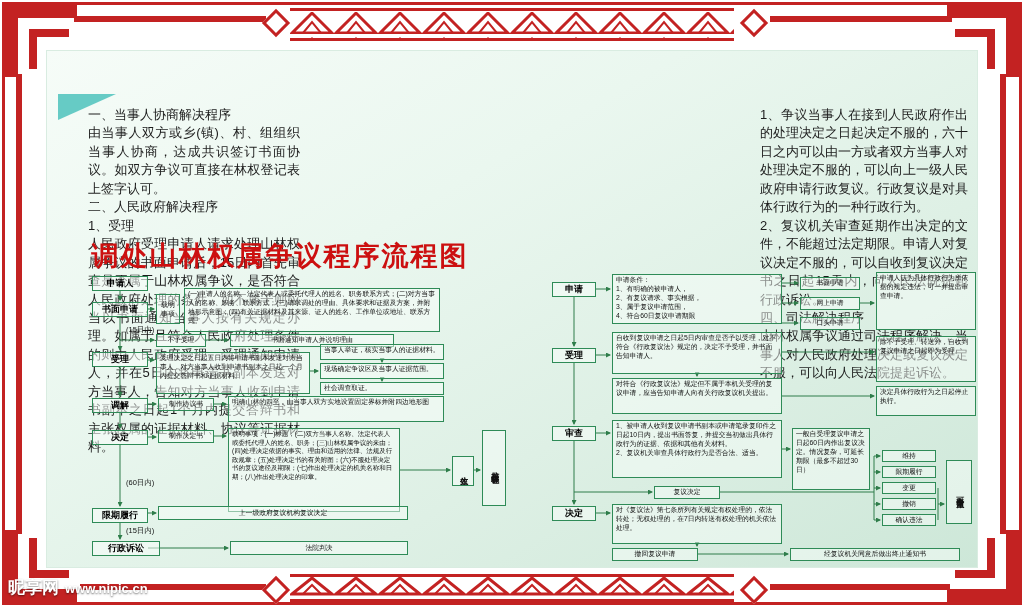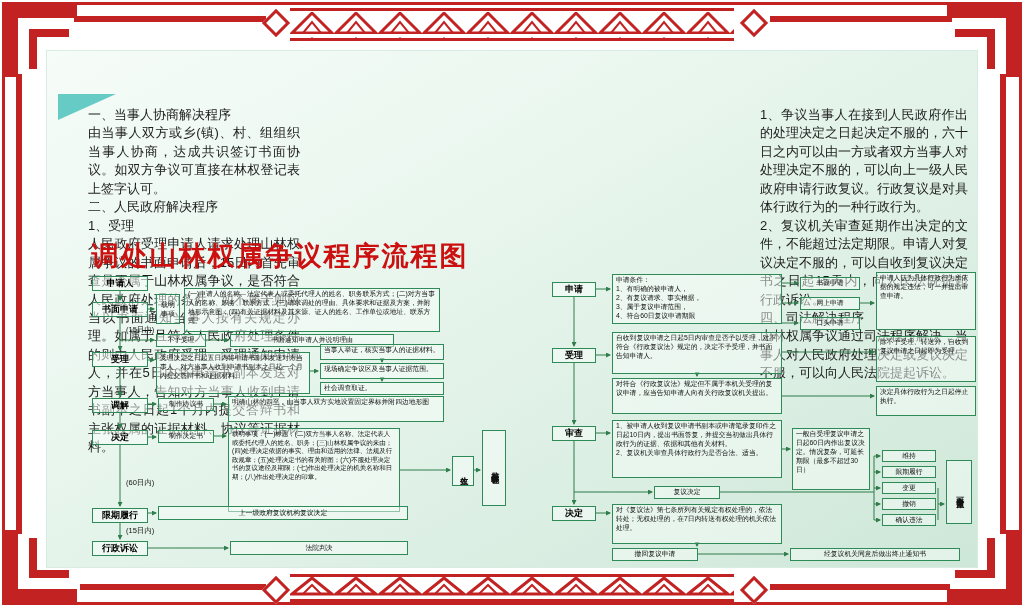--- a/index.html
+++ b/index.html
@@ -172,21 +172,21 @@
 
   <div class="sp" style="left:92px;top:276px;width:56px;height:15px;">申请人</div>
   <div class="sp" style="left:92px;top:302px;width:56px;height:15px;">书面申请</div>
   <div class="lab" style="left:126px;top:325px;width:60px;">(15日内)</div>
   <div class="sp" style="left:92px;top:352px;width:56px;height:15px;">受理</div>
   <div class="sp" style="left:92px;top:398px;width:56px;height:15px;">调解</div>
   <div class="sp" style="left:92px;top:430px;width:56px;height:15px;">决定</div>
   <div class="lab" style="left:126px;top:478px;width:60px;">(60日内)</div>
   <div class="sp" style="left:92px;top:508px;width:56px;height:15px;">限期履行</div>
   <div class="lab" style="left:126px;top:526px;width:60px;">(15日内)</div>
-  <div class="sp" style="left:92px;top:541px;width:56px;height:15px;">行政诉讼</div>
+  <div class="sp" style="left:92px;top:541px;width:68px;height:15px;">行政诉讼</div>
 
   <div class="bx ctr" style="left:156px;top:294px;width:24px;height:30px;font-size:7px;">载明事项</div>
   <div class="bx" style="left:184px;top:288px;width:256px;height:44px;">(一)申请人的名称、法定代表人或委托代理人的姓名、职务联系方式；(二)对方当事人的名称、职务、联系方式；(三)请求调处的理由、具体要求和证据及方案，并附地形示意图；(四)有关证据材料及其来源、证人的姓名、工作单位或地址、联系方式。</div>
   <div class="bx ctr" style="left:156px;top:334px;width:50px;height:13px;">不予受理</div>
   <div class="bx ctr" style="left:230px;top:334px;width:164px;height:13px;">书面通知申请人并说明理由</div>
   <div class="bx" style="left:156px;top:352px;width:154px;height:42px;">受理决定之日起五日内将申请书副本发送对方当事人，对方当事人收到申请书副本之日起一个月内提交答辩书和证据材料。</div>
   <div class="bx" style="left:320px;top:344px;width:124px;height:16px;">当事人举证，核实当事人的证据材料。</div>
   <div class="bx" style="left:320px;top:363px;width:124px;height:16px;">现场确定争议区及当事人证据范围。</div>
   <div class="bx" style="left:320px;top:382px;width:124px;height:13px;">社会调查取证。</div>
   <div class="bx ctr" style="left:158px;top:398px;width:56px;height:13px;">制作协议书</div>
@@ -224,14 +224,17 @@
   <div class="bx ctr" style="left:612px;top:548px;width:86px;height:13px;">撤回复议申请</div>
 
   <div class="bx ctr" style="left:882px;top:450px;width:54px;height:12px;">维持</div>
   <div class="bx ctr" style="left:882px;top:466px;width:54px;height:12px;">限期履行</div>
   <div class="bx ctr" style="left:882px;top:482px;width:54px;height:12px;">变更</div>
   <div class="bx ctr" style="left:882px;top:498px;width:54px;height:12px;">撤销</div>
   <div class="bx ctr" style="left:882px;top:514px;width:54px;height:12px;">确认违法</div>
   <div class="bx vert" style="left:946px;top:460px;width:26px;height:64px;">可责令重做</div>
   <div class="bx ctr" style="left:790px;top:548px;width:170px;height:13px;">经复议机关同意后做出终止通知书</div>
 
+  <div class="watermark">
+    <span>昵享网</span><span class="url">www.nipic.cn</span>
+  </div>
 
 </div>
 
 </body></html>

